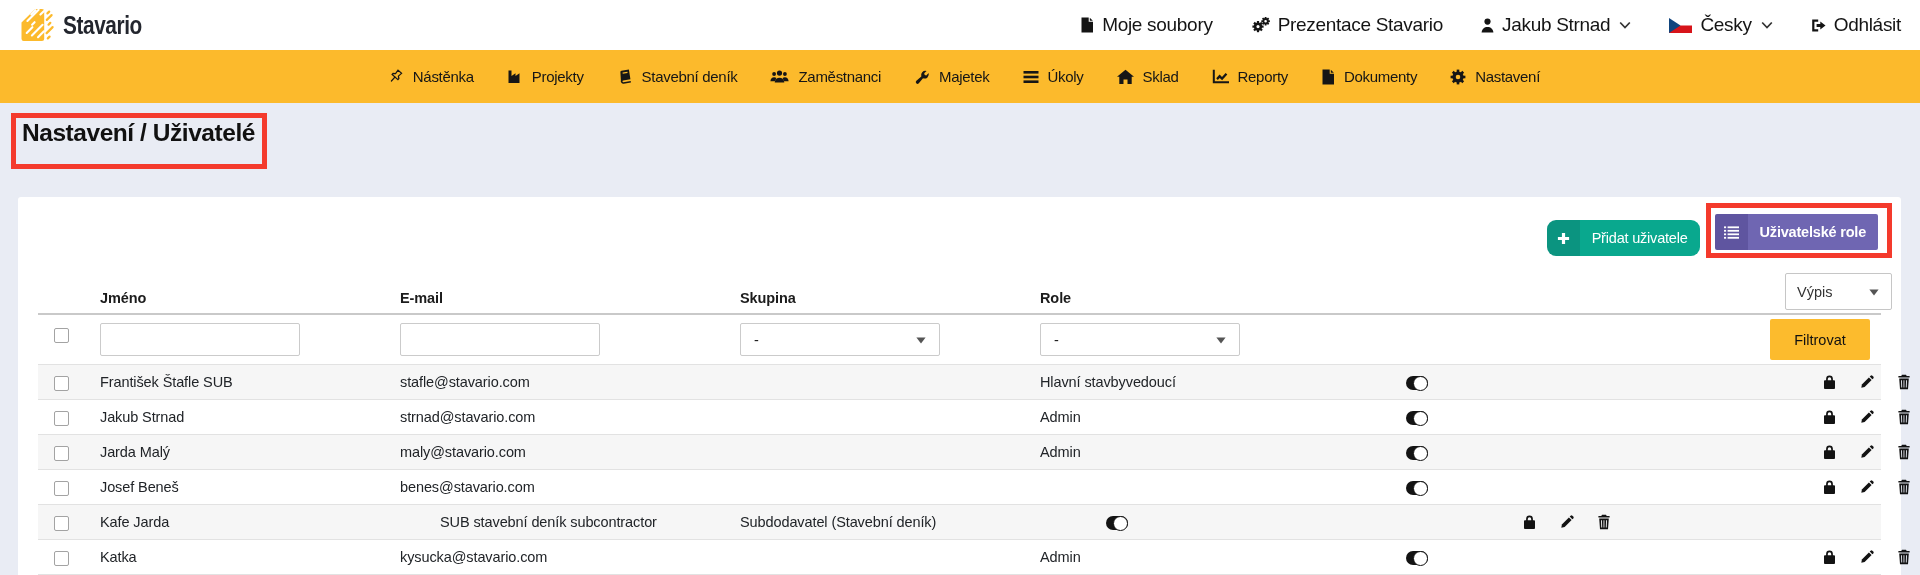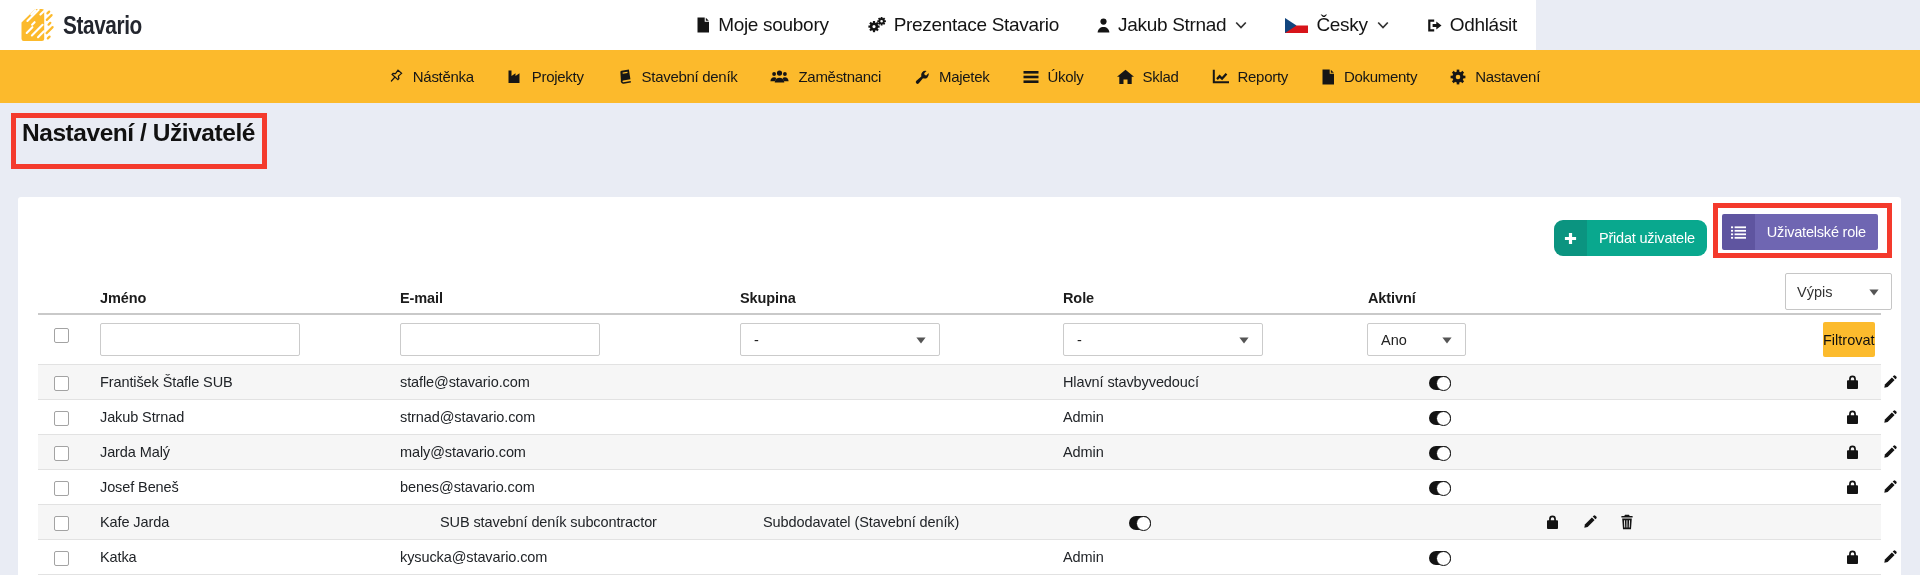--- a/index.html
+++ b/index.html
@@ -2,21 +2,21 @@
 <html><head>
 <meta charset="utf-8">
 <style>
   * { margin:0; padding:0; box-sizing:border-box; }
   html,body { width:1920px; height:575px; overflow:hidden; }
   body { font-family:"Liberation Sans", sans-serif; color:#1d1d1f; background:#e9ecf4; position:relative; }
   .icon { display:inline-flex; align-items:center; justify-content:center; line-height:0; }
   .icon svg { display:block; }
 
   
-  .topbar { position:absolute; left:0; top:0; width:1536px; height:50px; background:#ffffff; display:flex; align-items:center; justify-content:space-between; padding:0 19px 0 19px; }
+  .topbar { position:absolute; left:0; top:0; width:1920px; height:50px; background:#ffffff; display:flex; align-items:center; justify-content:space-between; padding:0 19px 0 19px; }
   .brand { display:flex; align-items:center; gap:8px; }
   .brand-name { font-size:26px; font-weight:bold; color:#23262e; letter-spacing:-0.5px; transform:scaleX(0.8); transform-origin:left center; }
   .topmenu { display:flex; align-items:center; gap:38px; height:100%; }
   .topmenu-item { display:flex; align-items:center; gap:8px; font-size:19px; letter-spacing:-0.3px; color:#141414; cursor:pointer; }
   .topmenu-item .chev { margin-left:1px; color:#333; }
 
   
   .mainnav { position:absolute; left:0; top:50px; width:1920px; height:53px; background:#fcba2c; display:flex; align-items:center; justify-content:flex-end; padding-right:380px; gap:33px; }
   .nav-item { display:flex; align-items:center; gap:9px; font-size:15px; letter-spacing:-0.3px; color:#161616; cursor:pointer; white-space:nowrap; }
 
@@ -27,21 +27,21 @@
   .card { position:absolute; left:18px; top:197px; width:1883px; height:420px; background:#ffffff; border-radius:3px; padding:0 9px 0 20px; }
 
   
   .btn-row { margin-top:6px; display:flex; justify-content:flex-end; align-items:flex-start; }
   .btn-split { display:flex; height:36px; cursor:pointer; border-radius:2px; overflow:hidden; color:#fff; font-size:14.5px; letter-spacing:-0.2px; }
   .btn-split .seg-icon { width:33px; display:flex; align-items:center; justify-content:center; }
   .btn-split .seg-label { display:flex; align-items:center; justify-content:center; padding:0 12px; }
   .btn-add { margin-top:17px;border-radius:9px; }
   .btn-add .seg-icon { background:#0b9480; }
   .btn-add .seg-label { background:#09a88e; }
-  .roles-annotation { border:5px solid #f43a2c; padding:6px 9px 3px 4px; margin-left:6px; }
+  .roles-annotation { border:5px solid #f43a2c; padding:6px 9px 3px 4px; margin-left:6px;font-weight:bold; }
   .btn-roles .seg-icon { background:#5f55a0; }
   .btn-roles .seg-label { background:#6f66b2; }
 
   
   .length-select { position:absolute; right:9px; top:76px; width:107px; height:37px; background:#fff; border:1px solid #c6c6c6; border-radius:2px; display:flex; align-items:center; padding-left:11px; font-size:14.5px; color:#333; cursor:pointer; }
   .length-select .caret { position:absolute; right:12px; top:15px; }
 
   
   .tablewrap { margin-right:11px; }
   .thead-row { margin-top:15px; height:42px; display:flex; align-items:flex-end; border-bottom:2px solid #c9c9c9; }
@@ -50,33 +50,33 @@
   .filter-row { height:50px; display:flex; align-items:center; border-bottom:1px solid #e2e2e2; }
   .row { height:35px; display:flex; align-items:center; border-bottom:1px solid #e2e2e2; font-size:14.5px; letter-spacing:-0.1px; color:#212428; }
   .row:nth-child(odd) { background:#f6f6f6; }
 
   .thead-row > div, .filter-row > div, .row > div { flex:0 0 auto; }
   .col-check { width:62px; display:flex; align-items:center; }
   .col-check .checkbox { margin-left:16px; }
   .col-name  { width:300px; }
   .col-email { width:300px; }
   .col-group { width:300px;margin-left:40px; }
-  .col-role  { width:305px;margin-left:23px; }
+  .col-role  { width:305px; }
   .col-active{ width:455px; display:flex; align-items:center; }
   .col-actions { width:121px; display:flex; align-items:center; padding-left:21px; gap:21.5px; }
 
   .checkbox { width:15px; height:15px; border:1.5px solid #a3a3a3; border-radius:2px; background:#fff; display:inline-block; cursor:pointer; }
   .filter-row .checkbox { margin-bottom:9px; }
   .row .checkbox { margin-top:3px; }
 
   .f-input { width:200px; height:33px; border:1px solid #cbcbcb; border-radius:2px; background:#fff; font-size:14.5px; padding:0 8px; color:#222; font-family:inherit; outline:none; }
   .f-select { position:relative; width:200px; height:33px; border:1px solid #cbcbcb; border-radius:2px; background:#fff; font-size:14.5px; color:#222; display:flex; align-items:center; padding-left:13px; cursor:pointer; }
   .f-select .caret { position:absolute; right:13px; top:13px; }
   .f-select.small { width:99px; margin-left:-1px; }
-  .btn-filter { width:100px; height:35px; background:#fcbb2d; border:none; border-radius:2px; font-size:14.5px; color:#101010; font-family:inherit; cursor:pointer; margin-left:auto; margin-right:11px; }
+  .btn-filter { width:100px; height:41px; background:#fcbb2d; border:none; border-radius:2px; font-size:14.5px; color:#101010; font-family:inherit; cursor:pointer; margin-left:auto; margin-right:11px; }
 
   .toggle { position:relative; width:22px; height:14px; background:#131313; border-radius:7px; display:inline-block; margin-left:61px; margin-top:1px; cursor:pointer; }
   .toggle::after { content:""; position:absolute; right:0; top:0.6px; width:12.8px; height:12.8px; background:#fff; border:1.7px solid #131313; border-radius:50%; }
 
   .act-icon { width:16px; display:inline-flex; justify-content:center; color:#131313; cursor:pointer; }
 </style>
 </head>
 <body>
 
 <header class="topbar">
@@ -369,21 +369,20 @@
       </span>
   </div>
 
   <div class="tablewrap">
     <div class="thead-row">
       <div class="col-check"></div>
       <div class="col-name th">Jméno</div>
       <div class="col-email th">E-mail</div>
       <div class="col-group th">Skupina</div>
       <div class="col-role th">Role</div>
-      <div class="col-active th">Aktivní</div>
       <div class="col-actions"></div>
     </div>
 
     <div class="filter-row">
       <div class="col-check">
         <span class="checkbox"></span>
       </div>
       <div class="col-name">
         <input class="f-input" type="text" value="" style="">
       </div>
@@ -403,30 +402,20 @@
       <div class="col-role">
         <div class="f-select">
           <span>-</span>
           <span class="icon caret">
               <svg width="10" height="7" viewBox="0 0 10 7">
                 <path fill="#555555" d="M0.4 0.6h9.2L5 6.4z"></path>
               </svg>
             </span>
         </div>
       </div>
-      <div class="col-active">
-        <div class="f-select small">
-          <span>Ano</span>
-          <span class="icon caret">
-              <svg width="10" height="7" viewBox="0 0 10 7">
-                <path fill="#555555" d="M0.4 0.6h9.2L5 6.4z"></path>
-              </svg>
-            </span>
-        </div>
-      </div>
       <button class="btn-filter">Filtrovat</button>
     </div>
 
     <div>
   <div class="row">
     <div class="col-check">
       <span class="checkbox"></span>
     </div>
     <div class="col-name">František Štafle SUB</div>
     <div class="col-email">stafle@stavario.com</div>

